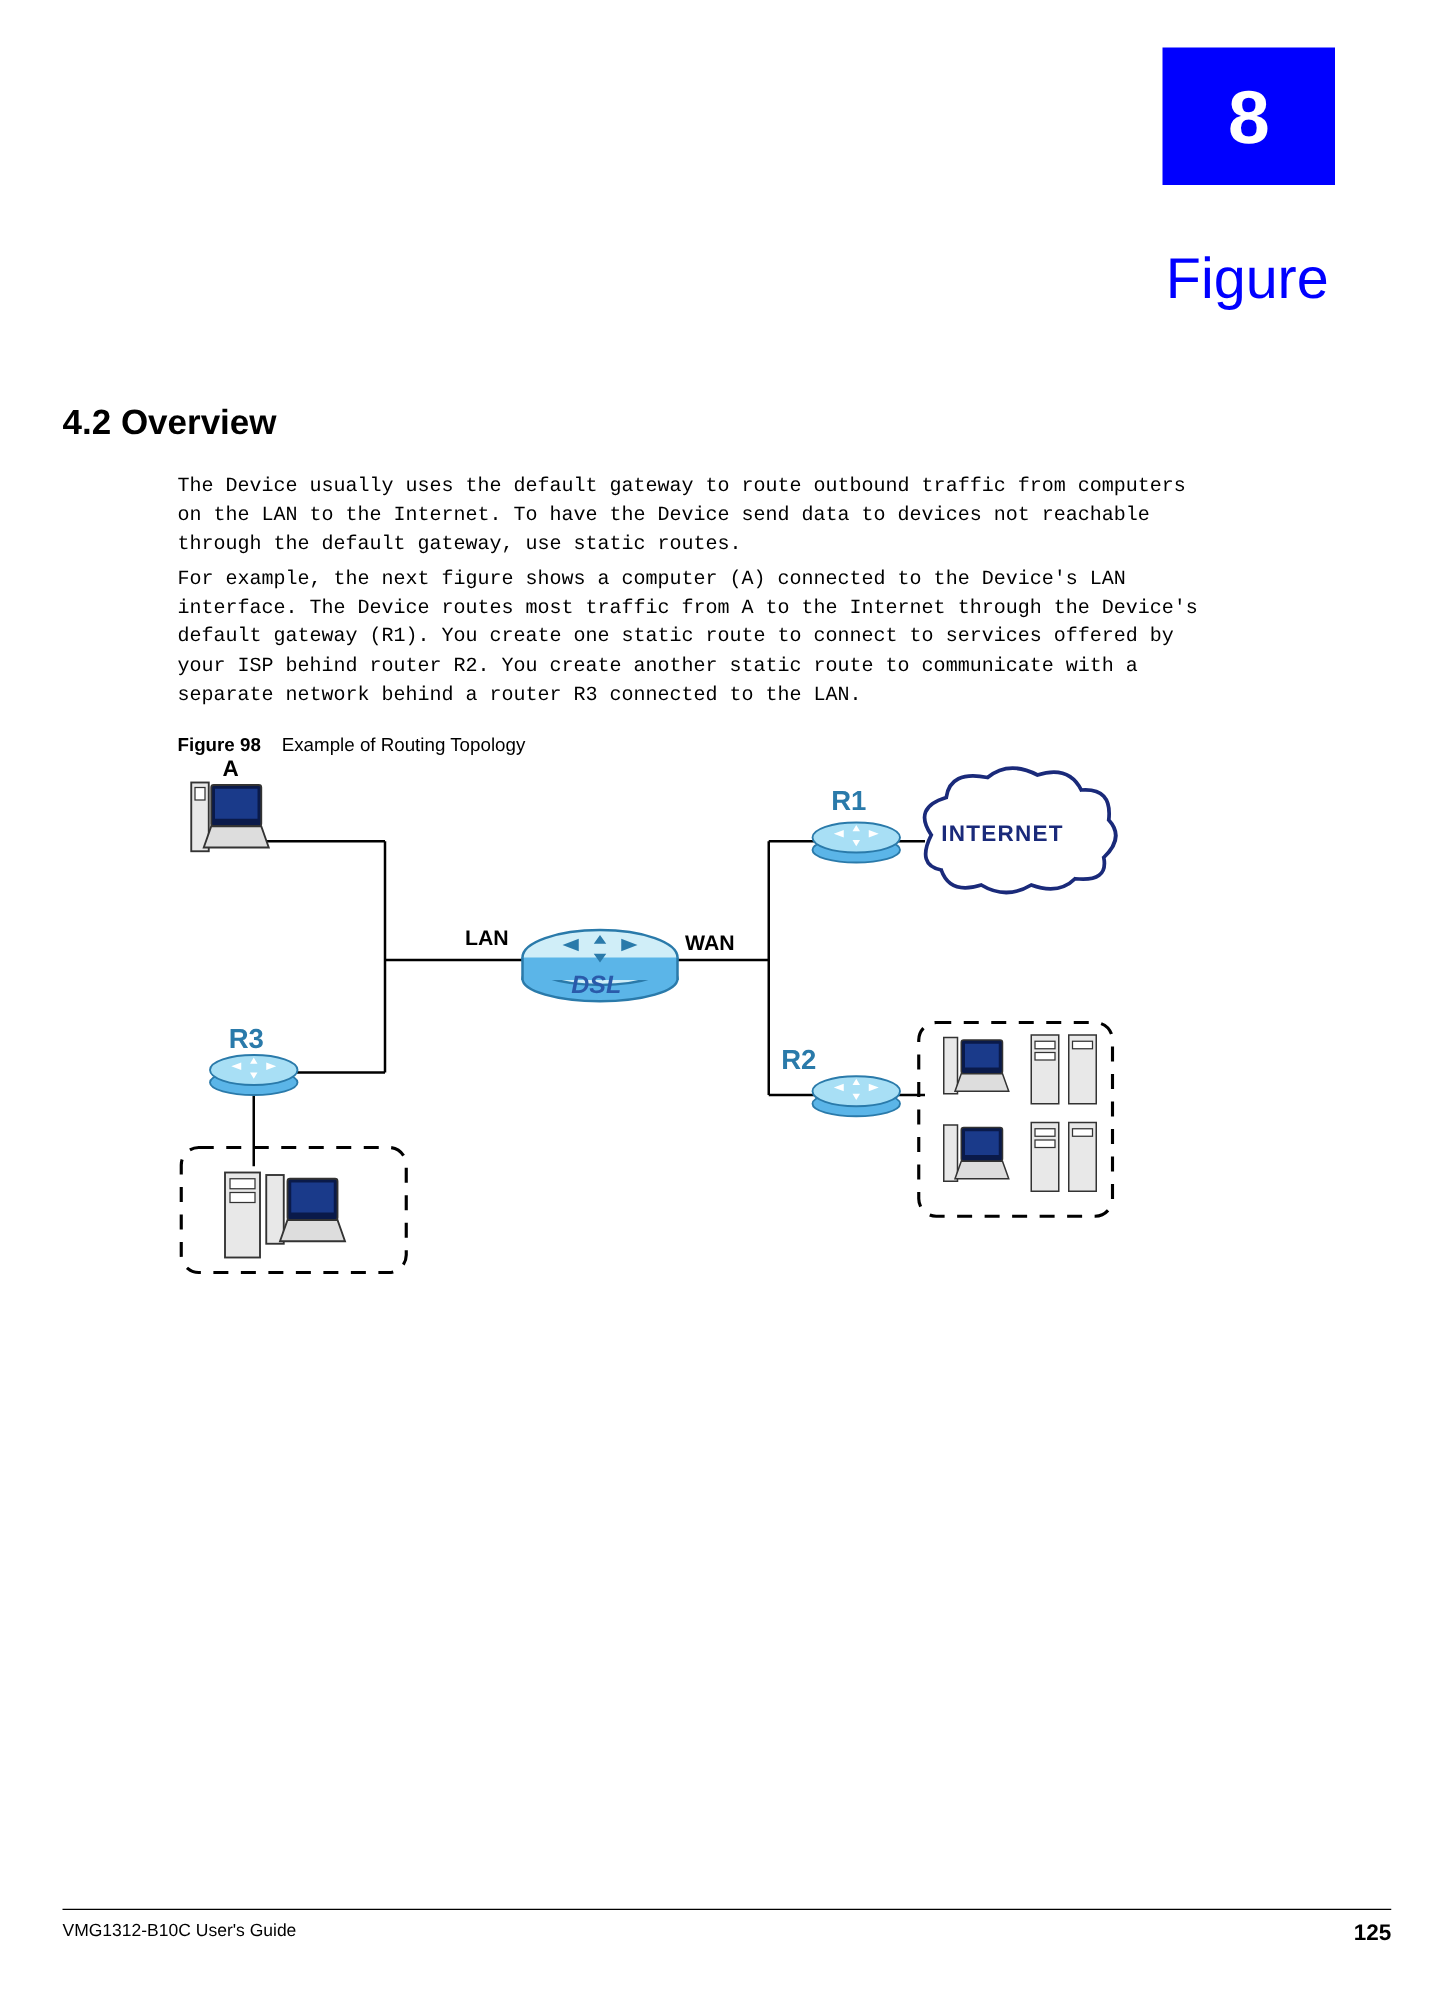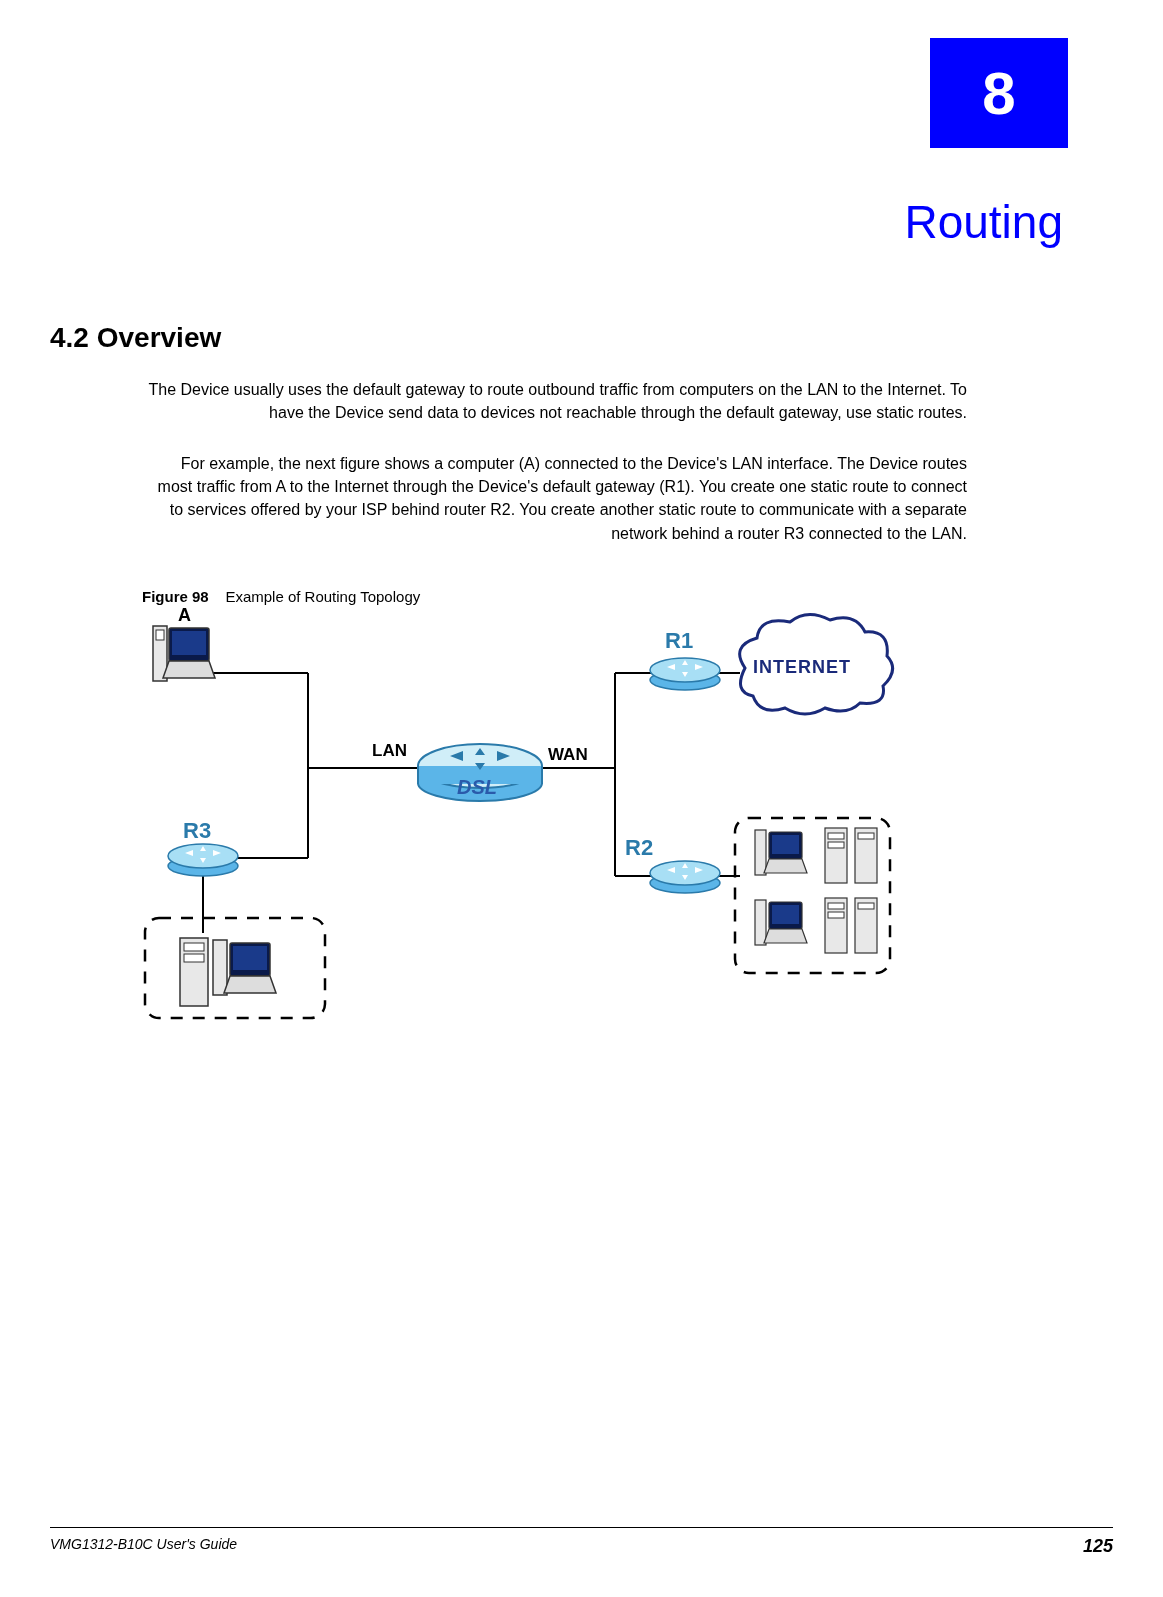--- a/index.html
+++ b/index.html
@@ -48,22 +48,21 @@
       font-size: 28px;
       font-weight: bold;
       font-family: Verdana, sans-serif;
     }
     .body-text {
       position: absolute;
       left: 142px;
       width: 825px;
       font-size: 16px;
       line-height: 1.45;
-      font-family: Liberation Sans, sans-serif;
-      text-align: right;
+      font-family: Liberation Mono, monospace;
     }
     .para1 { top: 378px; }
     .para2 { top: 452px; }
     .figure-caption {
       position: absolute;
       top: 588px;
       left: 142px;
       font-size: 15px;
       font-family: Verdana, sans-serif;
     }
@@ -82,21 +81,20 @@
     .footer {
       position: absolute;
       bottom: 40px;
       left: 50px;
       right: 50px;
       border-top: 1.5px solid #000;
       padding-top: 8px;
       display: flex;
       justify-content: space-between;
       font-family: Arial, sans-serif;
-      font-style: italic;
     }
     .footer-left {
       font-size: 14px;
     }
     .footer-right {
       font-size: 18px;
       font-weight: bold;
     }
     .lbl {
       font-family: Arial, sans-serif;
@@ -104,21 +102,21 @@
       font-size: 18px;
     }
   </style>
 </head>
 <body>
 
 <div class="chapter-badge">
   <span class="chapter-number">8</span>
 </div>
 
-<h1 class="chapter-title">Routing</h1>
+<h1 class="chapter-title">Figure</h1>
 
 <h2 class="section-heading">4.2  Overview</h2>
 
 <p class="body-text para1">The Device usually uses the default gateway to route outbound traffic from computers on the LAN to the Internet. To have the Device send data to devices not reachable through the default gateway, use static routes.</p>
 
 <p class="body-text para2">For example, the next figure shows a computer (A) connected to the Device's LAN interface. The Device routes most traffic from A to the Internet through the Device's default gateway (R1). You create one static route to connect to services offered by your ISP behind router R2. You create another static route to communicate with a separate network behind a router R3 connected to the LAN.</p>
 
 <div class="figure-caption">
   <span class="fig-label">Figure 98</span>
   <span>&nbsp;&nbsp;</span>

